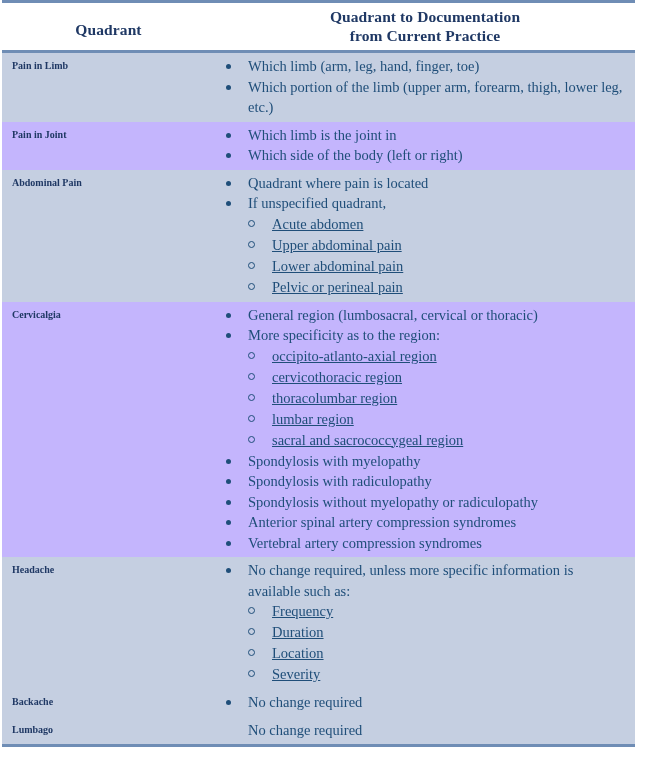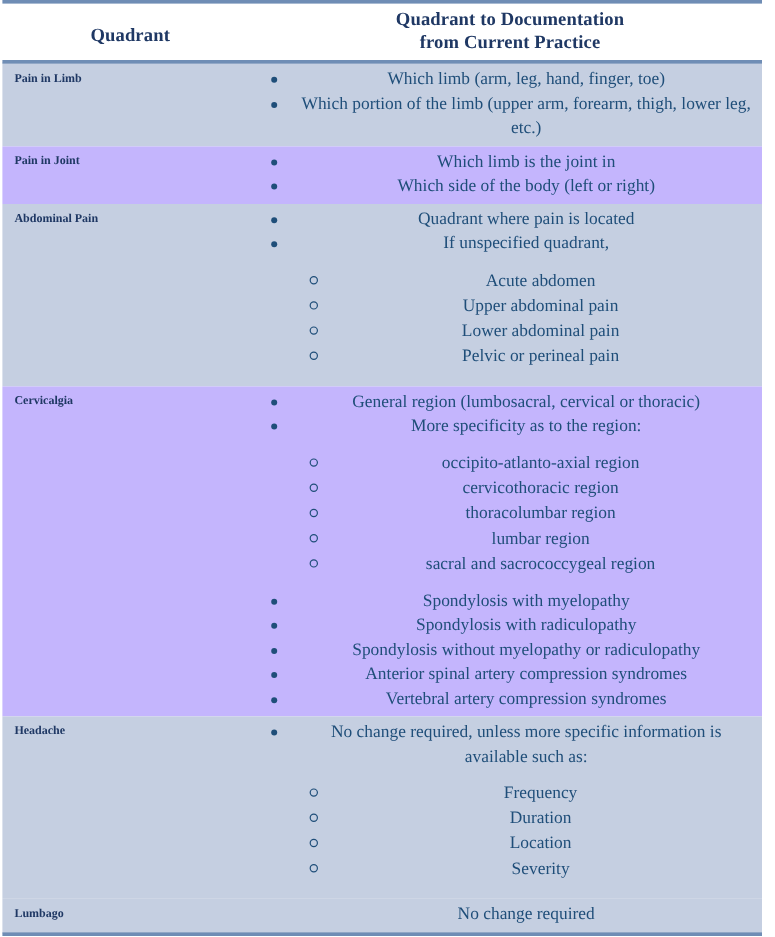--- a/index.html
+++ b/index.html
@@ -60,44 +60,44 @@
   }
   td.chg-cell {
     vertical-align: top;
     padding: 3px 6px 4px 0;
   }
 
   ul.blist {
     margin: 0;
     padding: 0;
     list-style: none;
-    text-align: center;
   }
   ul.blist > li {
     position: relative;
     color: #1f4e79;
     font-size: 14.5px;
     line-height: 20.5px;
     padding-left: 33px;
     margin: 0 0 0 0;
   }
   ul.blist > li > .bullet-dot {
     position: absolute;
     left: 11px;
     top: 8px;
     width: 5px;
     height: 5px;
     border-radius: 50%;
     background: #1f4e79;
   }
 
   ul.slist {
-    margin: 10px;
+    margin: 0;
     padding: 0;
     list-style: none;
+    text-decoration: underline;
   }
   ul.slist > li {
     position: relative;
     color: #1f4e79;
     font-size: 14.5px;
     line-height: 21px;
     padding-left: 57px;
   }
   ul.slist > li > .bullet-o {
     position: absolute;
@@ -198,20 +198,28 @@
                 <li><span class="bullet-o"></span><span>Frequency</span></li>
                 <li><span class="bullet-o"></span><span>Duration</span></li>
                 <li><span class="bullet-o"></span><span>Location</span></li>
                 <li><span class="bullet-o"></span><span>Severity</span></li>
               </ul>
             </li>
           </ul>
         </td>
       </tr>
       <tr class="shaded">
+        <td class="diag-cell">Backache</td>
+        <td class="chg-cell">
+          <ul class="blist">
+            <li><span class="bullet-dot"></span><span>No change required</span></li>
+          </ul>
+        </td>
+      </tr>
+      <tr class="shaded">
         <td class="diag-cell">Lumbago</td>
         <td class="chg-cell">
           <ul class="blist">
             <li><span>No change required</span></li>
           </ul>
         </td>
       </tr>
     </tbody>
 </table>
 

